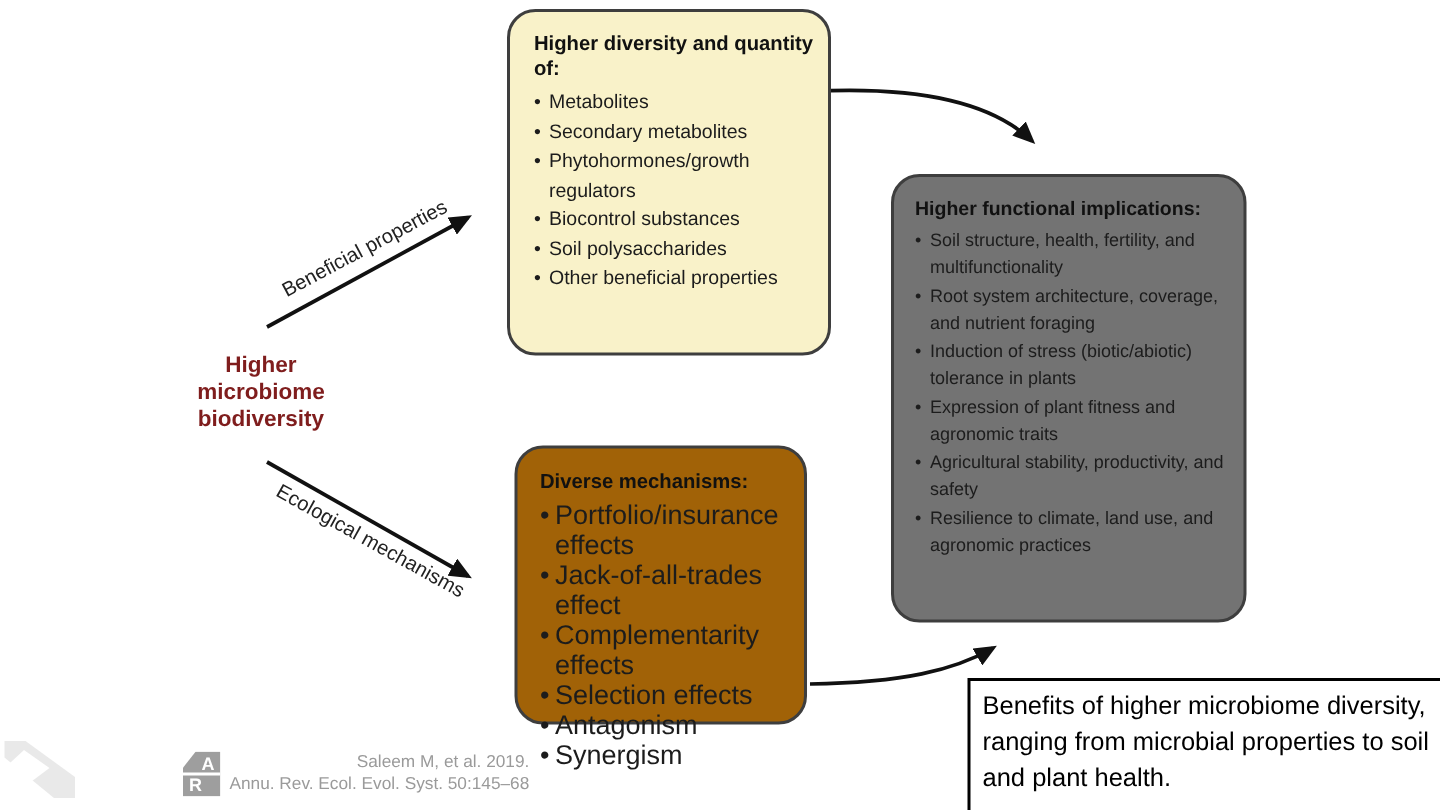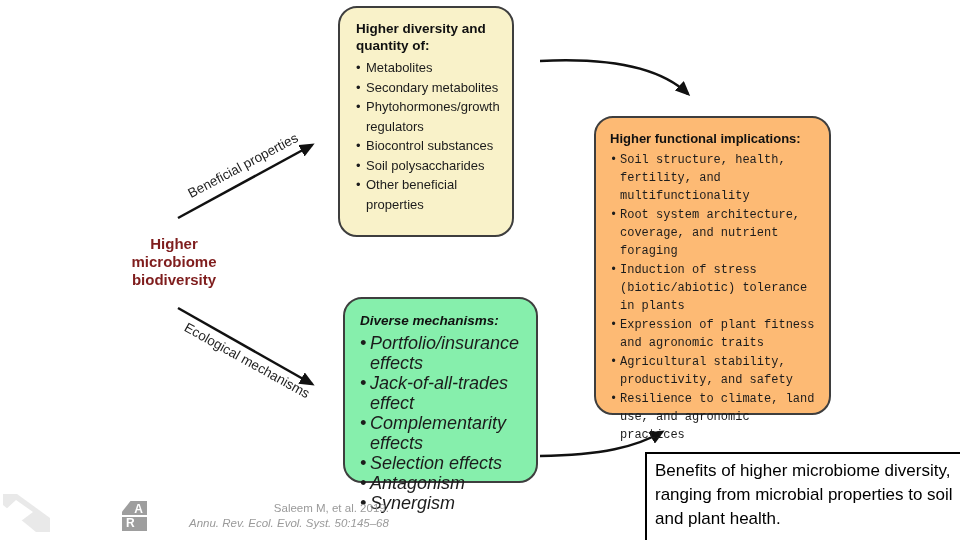--- a/index.html
+++ b/index.html
@@ -33,39 +33,39 @@
   }
   .box ul{
     list-style:none;margin:4px 0 0 0;padding:0;
   }
   .box li{
     position:relative;padding-left:10px;color:#1c1c1c;
   }
   .box li::before{
     content:"\2022";position:absolute;left:0;top:0;
   }
-  #box-properties{left:338px;top:6px;width:176px;height:231px;padding:12px 5px 10px 16px;}
+  #box-properties{left:338px;top:6px;width:216px;height:231px;padding:12px 5px 10px 16px;}
   #box-properties li{font-size:13px;line-height:19.5px;}
   #box-mechanisms{left:343px;top:297px;width:195px;height:186px;padding:13px 22px 10px 15px;}
   #box-mechanisms li{font-size:18px;line-height:20px;}
   #box-implications{left:594px;top:116px;width:237px;height:299px;padding:12px 12px 10px 14px;}
   #box-implications h3{font-size:13px;}
-  #box-implications li{font-size:12px;line-height:18px;margin-bottom:1px;font-family:Liberation Mono, monospace;}
+  #box-implications li{font-size:12px;line-height:18px;margin-bottom:1px;}
   
   .citation{position:absolute;left:122px;top:501px;display:flex;align-items:flex-start;}
   .ar-logo{
     width:25px;height:30px;background:#9e9e9e;margin-right:6px;
     clip-path:polygon(34% 0,100% 0,100% 100%,0 100%,0 36%);
     position:relative;color:#fff;font-weight:bold;font-size:12px;line-height:1;
   }
   .ar-logo .a{position:absolute;top:2px;right:4px;}
   .ar-logo .r{position:absolute;bottom:2px;left:4px;}
   .ar-logo .split{position:absolute;left:0;top:14px;width:100%;height:2px;background:#fff;}
   .citation-text{font-size:11.5px;line-height:14.5px;color:#9a9a9a;text-align:right;}
-  .citation-text .l2{font-style:italic;margin-left:36px;}
+  .citation-text .l2{}
   
   .caption-box{
     position:absolute;left:645px;top:452px;width:330px;height:100px;
     border:2px solid #000;background:#fff;box-sizing:border-box;
     padding:5px 8px;font-size:17px;line-height:24px;color:#000;
   }
   
   .watermark{position:absolute;left:0px;top:490px;}
 </style>
 </head>
@@ -97,33 +97,33 @@
     <ul>
         <li>Metabolites</li>
         <li>Secondary metabolites</li>
         <li>Phytohormones/growth regulators</li>
         <li>Biocontrol substances</li>
         <li>Soil polysaccharides</li>
         <li>Other beneficial properties</li>
       </ul>
   </div>
 
-  <div class="box" id="box-mechanisms" style="background-color: #86efac; font-style: italic;">
+  <div class="box" id="box-mechanisms" style="background-color: #a16207;">
     <h3>Diverse mechanisms:</h3>
     <ul>
         <li>Portfolio/insurance effects</li>
         <li>Jack-of-all-trades effect</li>
         <li>Complementarity effects</li>
         <li>Selection effects</li>
         <li>Antagonism</li>
         <li>Synergism</li>
       </ul>
   </div>
 
-  <div class="box" id="box-implications" style="background-color: #fdba74;">
+  <div class="box" id="box-implications" style="background-color: #737373;">
     <h3>Higher functional implications:</h3>
     <ul>
         <li>Soil structure, health, fertility, and multifunctionality</li>
         <li>Root system architecture, coverage, and nutrient foraging</li>
         <li>Induction of stress (biotic/abiotic) tolerance in plants</li>
         <li>Expression of plant fitness and agronomic traits</li>
         <li>Agricultural stability, productivity, and safety</li>
         <li>Resilience to climate, land use, and agronomic practices</li>
       </ul>
   </div>

